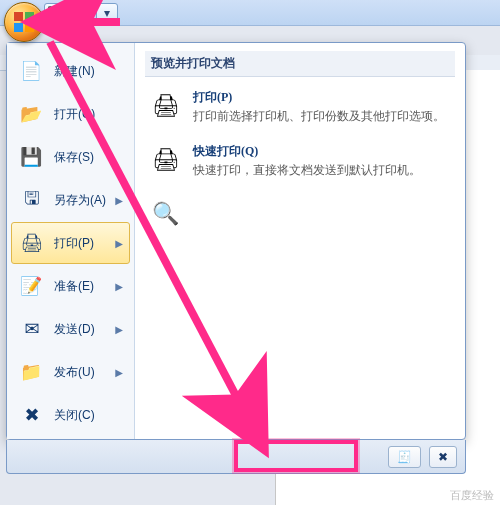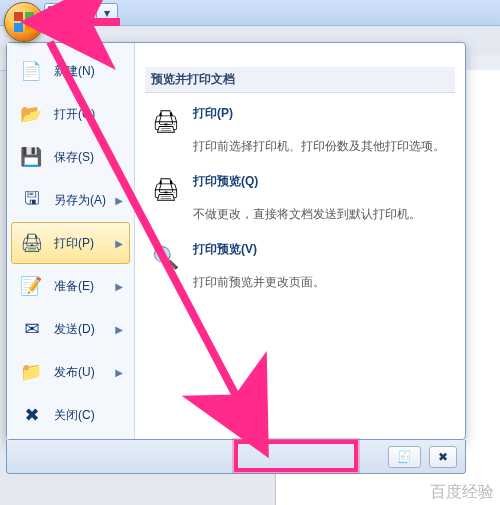--- a/index.html
+++ b/index.html
@@ -80,41 +80,42 @@
   .menu-item .micon {
     width: 28px; height: 28px;
     display:flex;align-items:center;justify-content:center;
     font-size:18px;
   }
   .menu-item .arrow {
     margin-left: auto; color: #5b7ba8; font-size: 10px;
   }
   .menu-right {
     flex: 1;
-    padding: 24px 10px;
+    padding: 8px 10px;
+    font-family: Liberation Serif, serif;
   }
   .right-title {
     background: #eef2f8;
     font-weight: bold;
     color: #2b4470;
     padding: 4px 6px;
     border-bottom: 1px solid #d2dbe8;
     margin-bottom: 6px;
   }
   .sub-item {
     display: flex; gap: 10px;
     padding: 6px 4px 12px 4px;
   }
   .sub-icon {
     width: 34px; height: 34px; flex-shrink: 0;
     display:flex;align-items:center;justify-content:center;
     font-size: 22px;
   }
   .sub-title { color: #173f78; font-weight: bold; }
-  .sub-desc { color: #5a5a5a; margin-top: 16px; line-height: 1.4; }
+  .sub-desc { color: #5a5a5a; margin-top: 2px; line-height: 1.4; }
   .menu-bottom {
     position: absolute;
     left: 6px; top: 440px;
     width: 460px; height: 34px;
     background: linear-gradient(#e6edf7,#d4e0f0);
     border: 1px solid #7a9ac7;
     border-top: none;
     border-radius: 0 0 4px 4px;
     display: flex; align-items: center; justify-content: flex-end;
     gap: 8px; padding: 0 8px;
@@ -145,21 +146,21 @@
     position:absolute; top:55px; left:0; right:0; height:16px;
     background:#e9eef6; border-bottom:1px solid #b8c8dd; z-index:1;
   }
   svg.arrow-svg {
     position:absolute; top:0;left:0;
     width:500px;height:505px;
     pointer-events:none; z-index:12;
   }
   .watermark {
     position:absolute; right:6px; bottom:4px;
-    color:#bbb; font-size:16px; z-index:20;
+    color:#bbb; font-size:11px; z-index:20;
     text-align:right; line-height:1.1;
   }
 </style>
 </head>
 <body>
 
 <div class="titlebar">
   <div class="qat-btn">💾</div>
   <div class="qat-btn">↶</div>
   <div class="qat-btn">▾</div>
@@ -222,31 +223,27 @@
       <div class="sub-icon">🖨</div>
       <div>
         <div class="sub-title">打印(P)</div>
         <div class="sub-desc">打印前选择打印机、打印份数及其他打印选项。</div>
       </div>
     </div>
 
     <div class="sub-item">
       <div class="sub-icon">🖨</div>
       <div>
-        <div class="sub-title">打印预览(Q)</div>
-        <div class="sub-desc">不做更改，直接将文档发送到默认打印机。</div>
+        <div class="sub-title">快速打印(Q)</div>
+        <div class="sub-desc">快速打印，直接将文档发送到默认打印机。</div>
       </div>
     </div>
 
     <div class="sub-item">
       <div class="sub-icon">🔍</div>
-      <div>
-        <div class="sub-title">打印预览(V)</div>
-        <div class="sub-desc">打印前预览并更改页面。</div>
-      </div>
     </div>
   </div>
 </div>
 
 <div class="menu-bottom">
   <div class="bbtn">
     <span>🧾</span>
   </div>
   <div class="bbtn">
     <span>✖</span>

